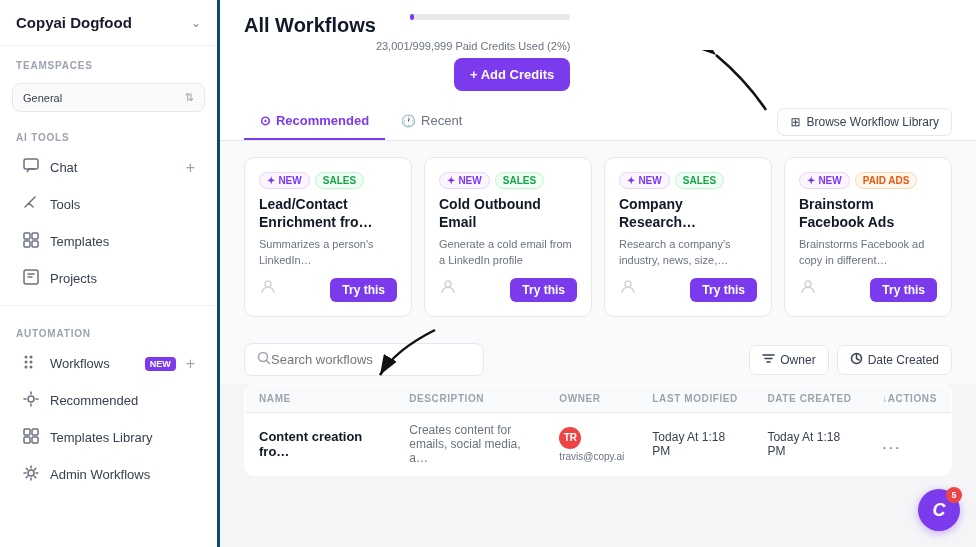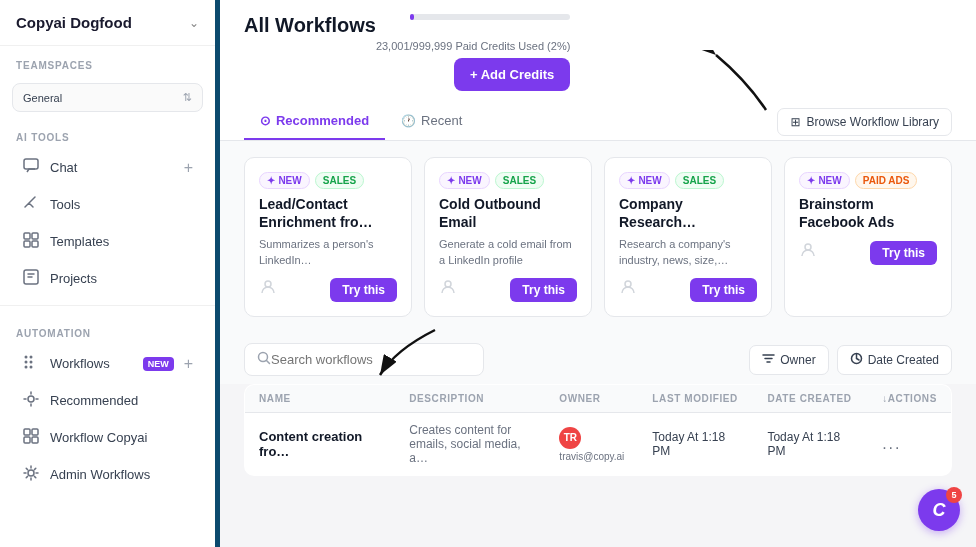--- a/index.html
+++ b/index.html
@@ -1,19 +1,19 @@
 <!DOCTYPE html>
 <html><head>
   <meta charset="utf-8">
   <style>
     * { box-sizing: border-box; margin: 0; padding: 0; }
     body { font-family: -apple-system, BlinkMacSystemFont, 'Segoe UI', sans-serif; font-size: 13px; background: #f5f5f7; display: flex; height: 547px; width: 976px; overflow: hidden; }
 
     
-    .sidebar { width: 220px; background: #fff; border-right: 5px solid #0c4a6e; display: flex; flex-direction: column; padding: 0; flex-shrink: 0; }
+    .sidebar { width: 220px; background: #fff; border-right: 3px solid #0c4a6e; display: flex; flex-direction: column; padding: 0; flex-shrink: 0; }
     .sidebar-header { padding: 14px 16px; display: flex; align-items: center; justify-content: space-between; border-bottom: 1px solid #f0f0f0; }
     .sidebar-logo { font-weight: 700; font-size: 15px; color: #1a1a2e; }
     .sidebar-chevron { color: #888; font-size: 12px; cursor: pointer; }
     .sidebar-section-label { font-size: 10px; font-weight: 600; color: #9ca3af; letter-spacing: 0.08em; padding: 14px 16px 6px; text-transform: uppercase; }
     .teamspace-select { margin: 6px 12px; border: 1px solid #e5e7eb; border-radius: 8px; padding: 7px 10px; display: flex; align-items: center; justify-content: space-between; cursor: pointer; background: #fafafa; }
     .teamspace-name { font-size: 11px; color: #374151; }
     .teamspace-arrows { font-size: 11px; color: #9ca3af; }
     .sidebar-item { display: flex; align-items: center; padding: 8px 16px; cursor: pointer; border-radius: 6px; margin: 1px 6px; gap: 10px; color: #374151; }
     .sidebar-item-icon { font-size: 15px; color: #6b7280; width: 18px; text-align: center; }
     .sidebar-item-label { flex: 1; font-size: 13px; }
@@ -156,21 +156,21 @@
   </div>
   <div class="sidebar-item">
     <span class="sidebar-item-icon">
       <svg width="16" height="16" viewBox="0 0 16 16" fill="none">
           <rect x="1" y="1" width="6" height="6" rx="1" stroke="#6b7280" stroke-width="1.5"></rect>
           <rect x="9" y="1" width="6" height="6" rx="1" stroke="#6b7280" stroke-width="1.5"></rect>
           <rect x="1" y="9" width="6" height="6" rx="1" stroke="#6b7280" stroke-width="1.5"></rect>
           <rect x="9" y="9" width="6" height="6" rx="1" stroke="#6b7280" stroke-width="1.5"></rect>
         </svg>
     </span>
-    <span class="sidebar-item-label">Workflow Copyai</span>
+    <span class="sidebar-item-label">Templates Library</span>
   </div>
   <div class="sidebar-item">
     <span class="sidebar-item-icon">
       <svg width="16" height="16" viewBox="0 0 16 16" fill="none">
           <circle cx="8" cy="8" r="3" stroke="#6b7280" stroke-width="1.5"></circle>
           <path d="M8 1v2M8 13v2M1 8h2M13 8h2M3.2 3.2l1.4 1.4M11.4 11.4l1.4 1.4M3.2 12.8l1.4-1.4M11.4 4.6l1.4-1.4" stroke="#6b7280" stroke-width="1.5" stroke-linecap="round"></path>
         </svg>
     </span>
     <span class="sidebar-item-label">Admin Workflows</span>
   </div>
@@ -284,20 +284,21 @@
           <button class="try-btn">Try this</button>
         </div>
       </div>
 
       <div class="card">
         <div class="card-tags">
           <span class="tag tag-new"><span>✦</span> NEW</span>
           <span class="tag tag-paidads">PAID ADS</span>
         </div>
         <div class="card-title">Brainstorm Facebook Ads</div>
+        <div class="card-desc">Brainstorms Facebook ad copy in different…</div>
         <div class="card-footer">
           <span class="card-icon">
             <svg width="18" height="18" viewBox="0 0 18 18" fill="none">
                 <circle cx="9" cy="6" r="3" stroke="#d1d5db" stroke-width="1.5"></circle>
                 <path d="M3 15c0-3.314 2.686-6 6-6s6 2.686 6 6" stroke="#d1d5db" stroke-width="1.5"></path>
               </svg>
           </span>
           <button class="try-btn">Try this</button>
         </div>
       </div>

